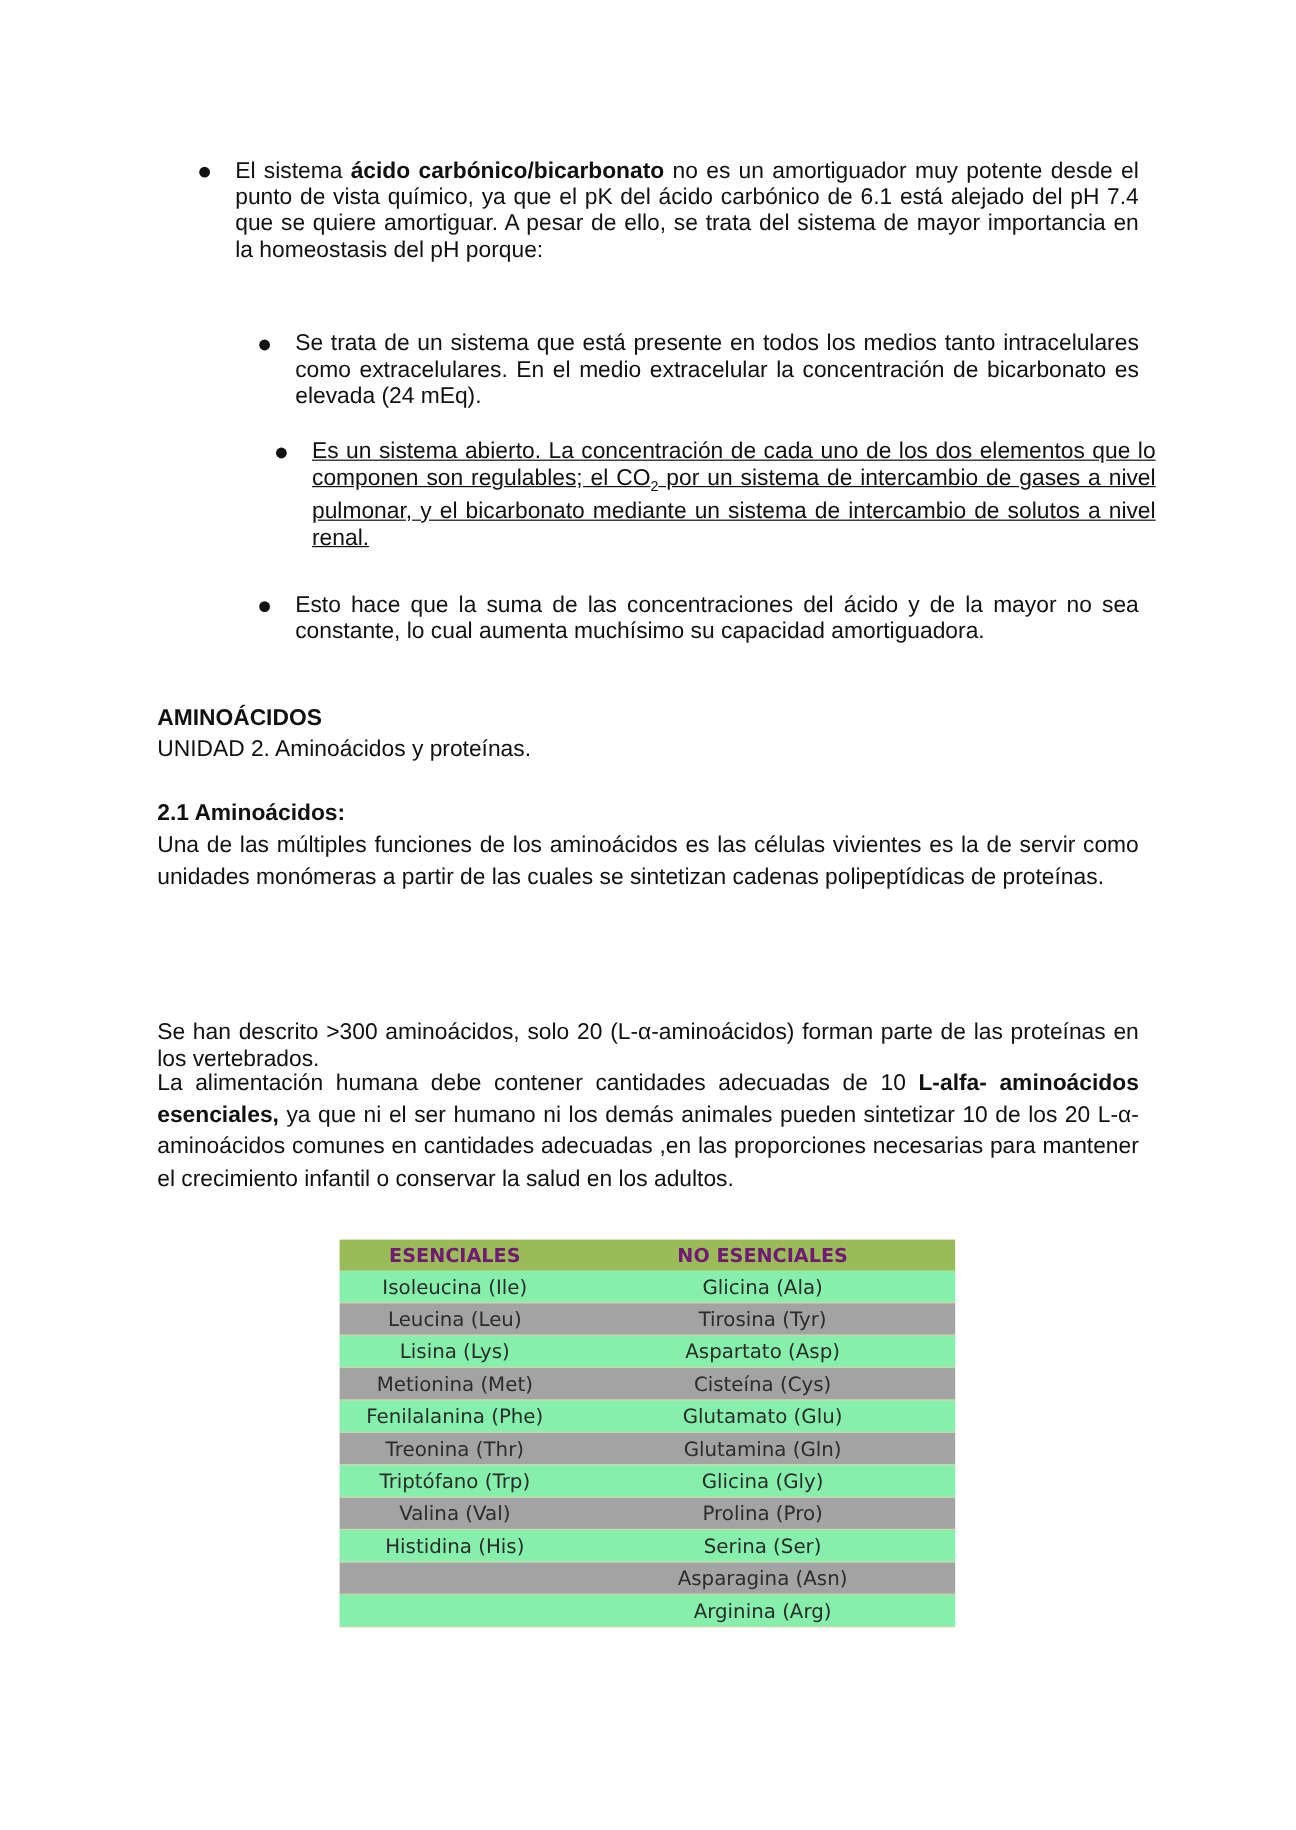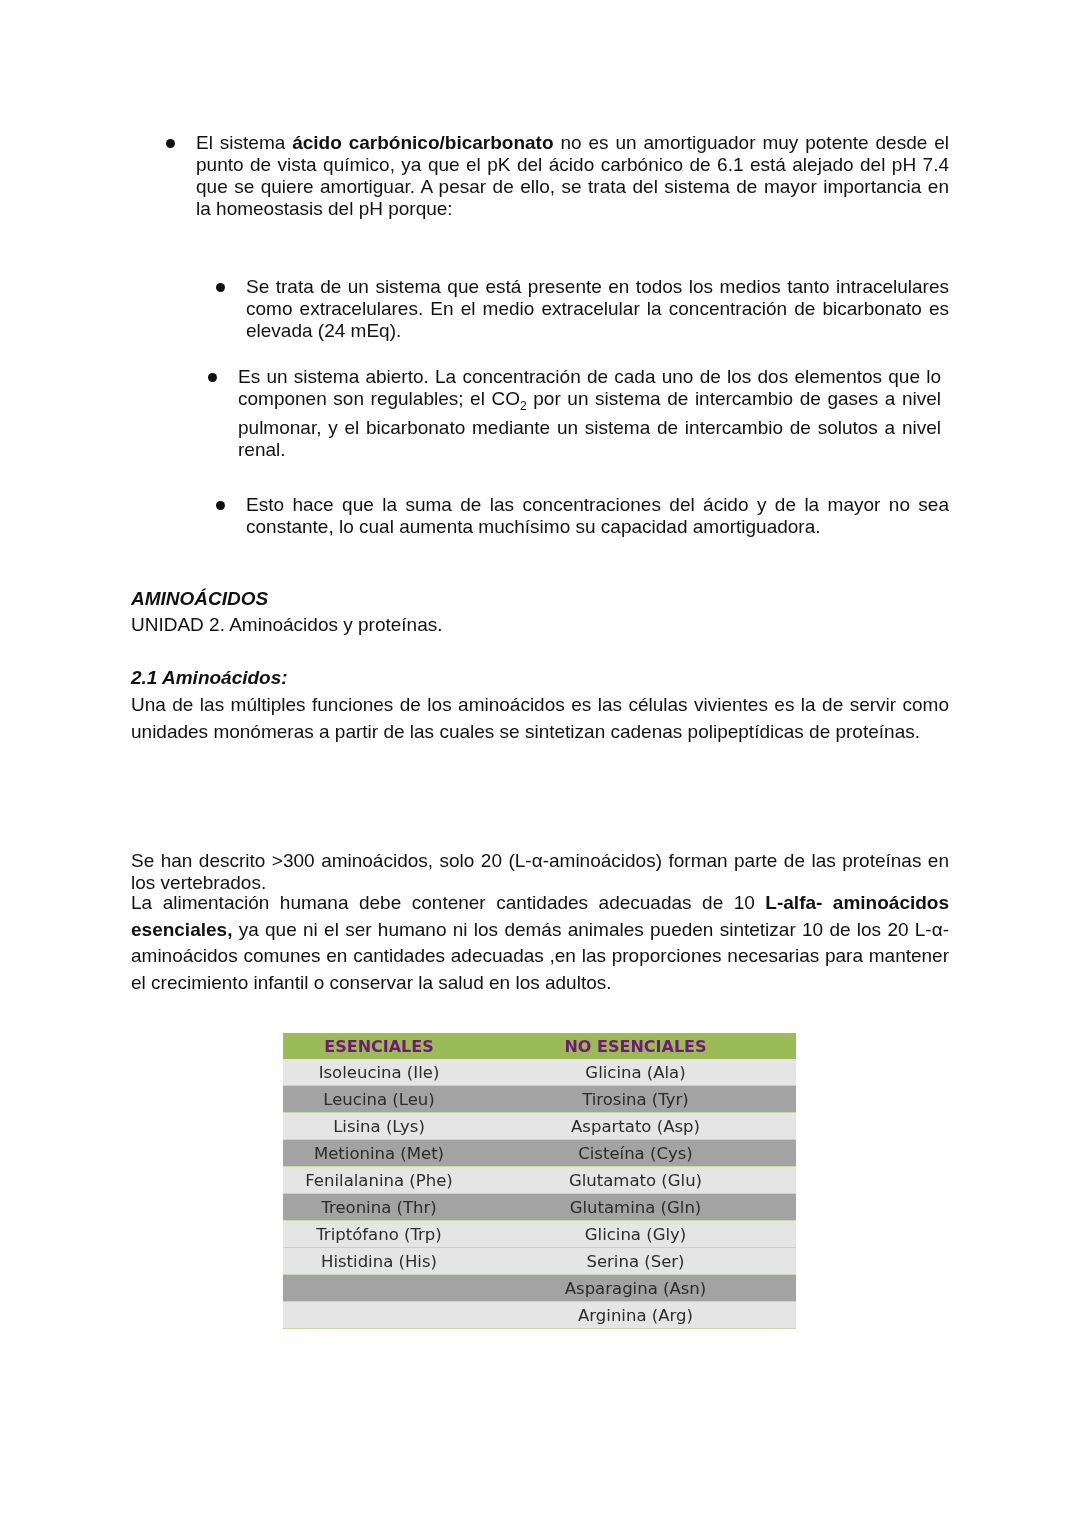--- a/index.html
+++ b/index.html
@@ -4,46 +4,46 @@
 <style>
   html, body { margin: 0; padding: 0; background: #ffffff; }
   body { width: 1080px; height: 1525px; position: relative; overflow: hidden;
          font-family: "Liberation Sans", sans-serif; color: #111; }
   .page { position: absolute; left: 0; top: 0; width: 1080px; height: 1165px; }
   .bl { position: absolute; font-size: 19px; line-height: 22px; text-align: justify; }
   .bl .dot { position: absolute; width: 9px; height: 9px; border-radius: 50%; background: #111; }
   .bl p { margin: 0; }
   .just { text-align: justify; text-align-last: left; }
   .abs { position: absolute; }
-  .h { font-weight: bold; font-size: 19px; font-style: italic; }
+  .h { font-weight: bold; font-size: 19px; }
   .txt { font-size: 19px; }
   table.aa { position: absolute; left: 283px; top: 1033px; width: 513px;
              border-collapse: collapse; font-family: "DejaVu Sans", sans-serif; font-size: 16.5px; color: #2b2b2b; }
   table.aa th { background: #9bbb59; color: #701a75; font-weight: bold; height: 26px; padding: 0; text-align: center; font-size: 16px; }
   table.aa td { height: 26px; padding: 0; text-align: center; border-bottom: 1.5px solid #c9d8a8; }
-  table.aa tr.odd td { background: #e5e5e5; }
+  table.aa tr.odd td { background: #86efac; }
   table.aa tr.even td { background: #a3a3a3; }
   table.aa th.c1, table.aa td.c1 { width: 192px; }
 </style>
 </head>
 <body>
 
 <div class="page">
 
   <div class="bl" style="left:196px; top:132px; width:753px;">
     <span class="dot" style="left:-30px; top:7px;"></span>
     <p class="just"><span>El sistema </span><b>ácido carbónico/bicarbonato</b><span> no es un amortiguador muy potente desde el punto de vista químico, ya que el pK del ácido carbónico de 6.1 está alejado del pH 7.4 que se quiere amortiguar. A pesar de ello, se trata del sistema de mayor importancia en la homeostasis del pH porque:</span></p>
   </div>
 
   <div class="bl" style="left:246px; top:276px; width:703px;">
     <span class="dot" style="left:-30px; top:7px;"></span>
     <p class="just">Se trata de un sistema que está presente en todos los medios tanto intracelulares como extracelulares. En el medio extracelular la concentración de bicarbonato es elevada (24 mEq).</p>
   </div>
 
-  <div class="bl" style="left:238px; top:366px; width:703px;">
+  <div class="bl" style="left:260px; top:366px; width:703px;text-decoration:underline;">
     <span class="dot" style="left:-30px; top:7px;"></span>
     <p class="just"><span>Es un sistema abierto. La concentración de cada uno de los dos elementos que lo componen son regulables; el CO</span><sub style="font-size:12px;">2</sub><span> por un sistema de intercambio de gases a nivel pulmonar, y el bicarbonato mediante un sistema de intercambio de solutos a nivel renal.</span></p>
   </div>
 
   <div class="bl" style="left:246px; top:494px; width:703px;">
     <span class="dot" style="left:-30px; top:7px;"></span>
     <p class="just">Esto hace que la suma de las concentraciones del ácido y de la mayor no sea constante, lo cual aumenta muchísimo su capacidad amortiguadora.</p>
   </div>
 
   <div class="abs h" style="left:131px; top:588px;">AMINOÁCIDOS</div>
@@ -84,20 +84,24 @@
           <td>Glutamato (Glu)</td>
         </tr>
       <tr class="even">
           <td class="c1">Treonina (Thr)</td>
           <td>Glutamina (Gln)</td>
         </tr>
       <tr class="odd">
           <td class="c1">Triptófano (Trp)</td>
           <td>Glicina (Gly)</td>
         </tr>
+      <tr class="even">
+          <td class="c1">Valina (Val)</td>
+          <td>Prolina (Pro)</td>
+        </tr>
       <tr class="odd">
           <td class="c1">Histidina (His)</td>
           <td>Serina (Ser)</td>
         </tr>
       <tr class="even">
           <td class="c1"></td>
           <td>Asparagina (Asn)</td>
         </tr>
       <tr class="odd">
           <td class="c1"></td>

